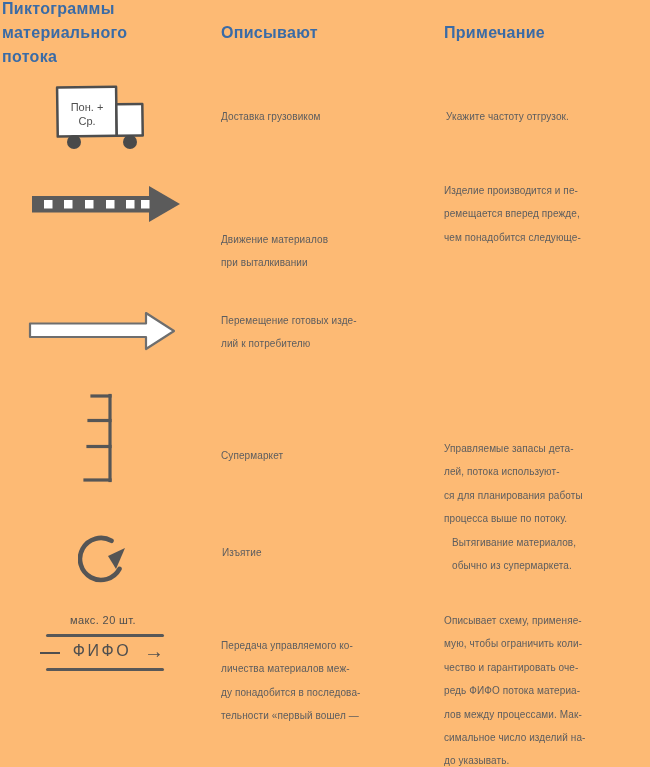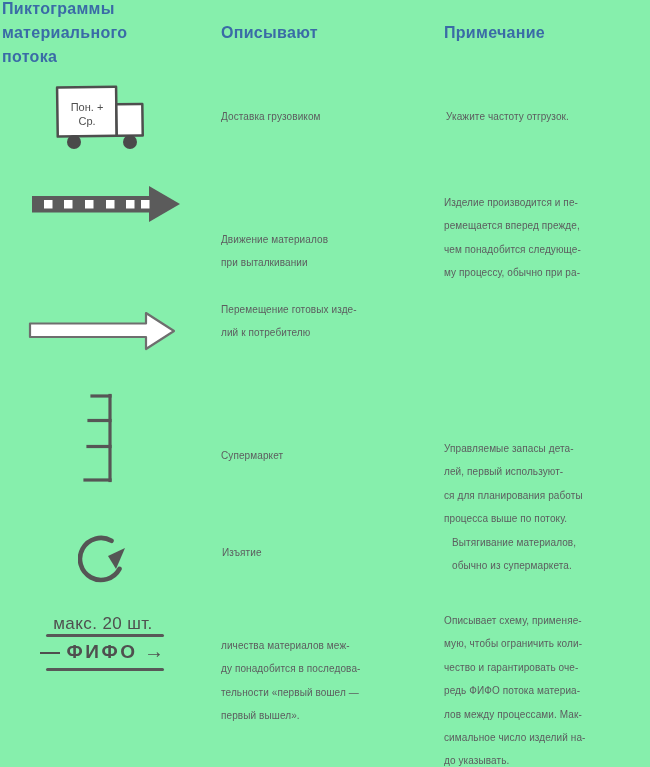--- a/index.html
+++ b/index.html
@@ -8,21 +8,21 @@
     --stroke:#555555;
     --dark:#4a4a4a;
   }
   *{margin:0;padding:0;box-sizing:border-box;}
   html,body{background:#ffffff;}
   body{
     width:650px;height:767px;
     font-family:"Liberation Sans", sans-serif;
     color:var(--body);
   }
-  .page{position:relative;width:650px;height:767px;background:#86efac;overflow:hidden;}
+  .page{position:relative;width:650px;height:767px;background:#fdba74;overflow:hidden;}
   .abs{position:absolute;}
   .h{
     color:var(--accent);
     font-weight:700;
     font-size:16px;
     line-height:24px;
     letter-spacing:0.3px;
   }
   .t{
     font-size:10px;
@@ -35,24 +35,24 @@
   .hdr-col1{left:2px;top:-3px;width:180px;}
   .hdr-col2{left:221px;top:21px;}
   .hdr-col3{left:444px;top:21px;}
   
   .r1-icon{left:54px;top:84px;}
   .r1-desc{left:221px;top:105px;}
   .r1-note{left:446px;top:105px;}
   
   .r2-icon{left:31px;top:184px;}
   .r2-desc{left:221px;top:212px;margin-top:16px;}
-  .r2-note{left:444px;top:179px;margin-top:12px;}
+  .r2-note{left:444px;top:179px;}
   
   .r3-icon{left:28px;top:310px;}
-  .r3-desc{left:221px;top:298px;}
+  .r3-desc{left:221px;top:309px;}
   
   .r4-icon{left:82px;top:392px;}
   .r4-desc{left:221px;top:424px;margin-top:20px;}
   .r4-note{left:444px;top:390px;margin-top:47px;}
   
   .r5-icon{left:78px;top:531px;}
   .r5-desc{left:222px;top:541px;}
   .r5-note{left:444px;top:531px;margin-left:8px;}
   
   .r6-icon{left:38px;top:612px;width:130px;height:66px;}
@@ -61,34 +61,34 @@
 
   .icon-text{
     font-size:11px;
     fill:#4f4f4f;
     font-family:"Liberation Sans", sans-serif;
   }
   
   .fifo{color:#4f4f4f;}
   .fifo-max{
     position:absolute;top:2px;left:0;width:130px;
-    text-align:center;font-size:17px;letter-spacing:0.4px;color:#4f4f4f;
+    text-align:center;font-size:11px;letter-spacing:0.4px;color:#4f4f4f;
   }
   .fifo-line{
     position:absolute;left:8px;width:118px;height:3.2px;
     background:#585858;border-radius:2px;
   }
   .fifo-line-top{top:22px;}
   .fifo-line-bottom{top:56px;}
   .fifo-mid{
     position:absolute;top:25px;left:2px;width:124px;height:28px;
     display:flex;justify-content:space-between;align-items:center;
   }
   .fifo-dash,.fifo-arrow{font-size:20px;font-weight:700;line-height:1;}
-  .fifo-label{font-size:19px;font-weight:700;letter-spacing:2.5px;line-height:1;}
+  .fifo-label{font-size:16px;font-weight:400;letter-spacing:2.5px;line-height:1;}
 </style>
 </head>
 <body>
 
 <div class="page">
 
   <div class="h abs hdr-col1">
       <div>Пиктограммы</div>
       <div>материального</div>
       <div>потока</div>
@@ -126,21 +126,20 @@
     </g>
   </svg>
   <div class="t abs r2-desc">
       <div>Движение материалов</div>
       <div>при выталкивании</div>
     </div>
   <div class="t abs r2-note">
       <div>Изделие производится и пе-</div>
       <div>ремещается вперед прежде,</div>
       <div>чем понадобится следующе-</div>
-      <div>му процессу, обычно при ра-</div>
     </div>
 
   <svg class="abs r3-icon" width="148" height="42" viewBox="0 0 148 42">
     <polygon points="2,13.5 118,13.5 118,3 146,21 118,39 118,27 2,27" fill="#ffffff" stroke="#6e6e6e" stroke-width="2.2" stroke-linejoin="round"></polygon>
   </svg>
   <div class="t abs r3-desc">
       <div>Перемещение готовых изде-</div>
       <div>лий к потребителю</div>
     </div>
 
@@ -151,21 +150,21 @@
       <path d="M 28 28.5 L 7 28.5"></path>
       <path d="M 28 54.5 L 6 54.5"></path>
       <path d="M 28 88 L 3 88"></path>
     </g>
   </svg>
   <div class="t abs r4-desc">
       <div>Супермаркет</div>
     </div>
   <div class="t abs r4-note">
       <div>Управляемые запасы дета-</div>
-      <div>лей, первый используют-</div>
+      <div>лей, потока используют-</div>
       <div>ся для планирования работы</div>
       <div>процесса выше по потоку.</div>
     </div>
 
   <svg class="abs r5-icon" width="52" height="56" viewBox="0 0 52 56">
     <path d="M 33.5 9.8 A 21 21 0 1 0 41.5 37.9" fill="none" stroke="#555555" stroke-width="4.6" stroke-linecap="round"></path>
     <polygon points="47,17 30,25 38,38" fill="#555555"></polygon>
   </svg>
   <div class="t abs r5-desc">
       <div>Изъятие</div>
@@ -179,24 +178,24 @@
     <div class="fifo-max">макс. 20 шт.</div>
     <div class="fifo-line fifo-line-top"></div>
     <div class="fifo-mid">
       <span class="fifo-dash">—</span>
       <span class="fifo-label">ФИФО</span>
       <span class="fifo-arrow">→</span>
     </div>
     <div class="fifo-line fifo-line-bottom"></div>
   </div>
   <div class="t abs r6-desc">
+      <div>Передача управляемого ко-</div>
       <div>личества материалов меж-</div>
       <div>ду понадобится в последова-</div>
       <div>тельности «первый вошел —</div>
-      <div>первый вышел».</div>
     </div>
   <div class="t abs r6-note">
       <div>Описывает схему, применяе-</div>
       <div>мую, чтобы ограничить коли-</div>
       <div>чество и гарантировать оче-</div>
       <div>редь ФИФО потока материа-</div>
       <div>лов между процессами. Мак-</div>
       <div>симальное число изделий на-</div>
       <div>до указывать.</div>
     </div>

